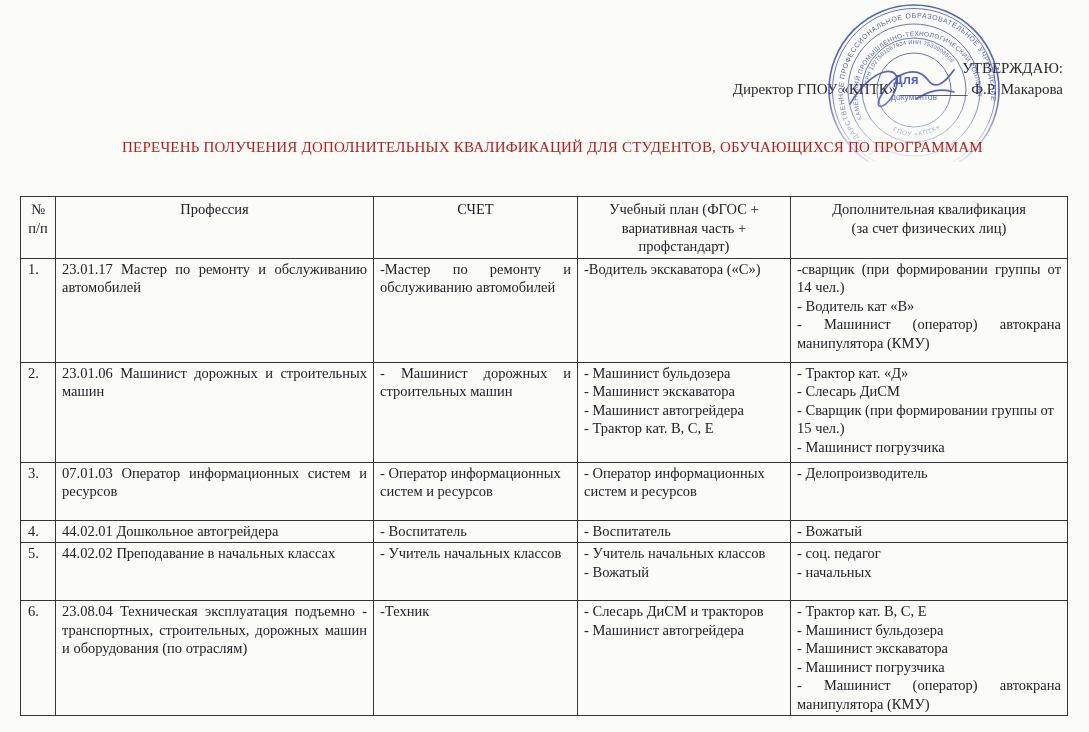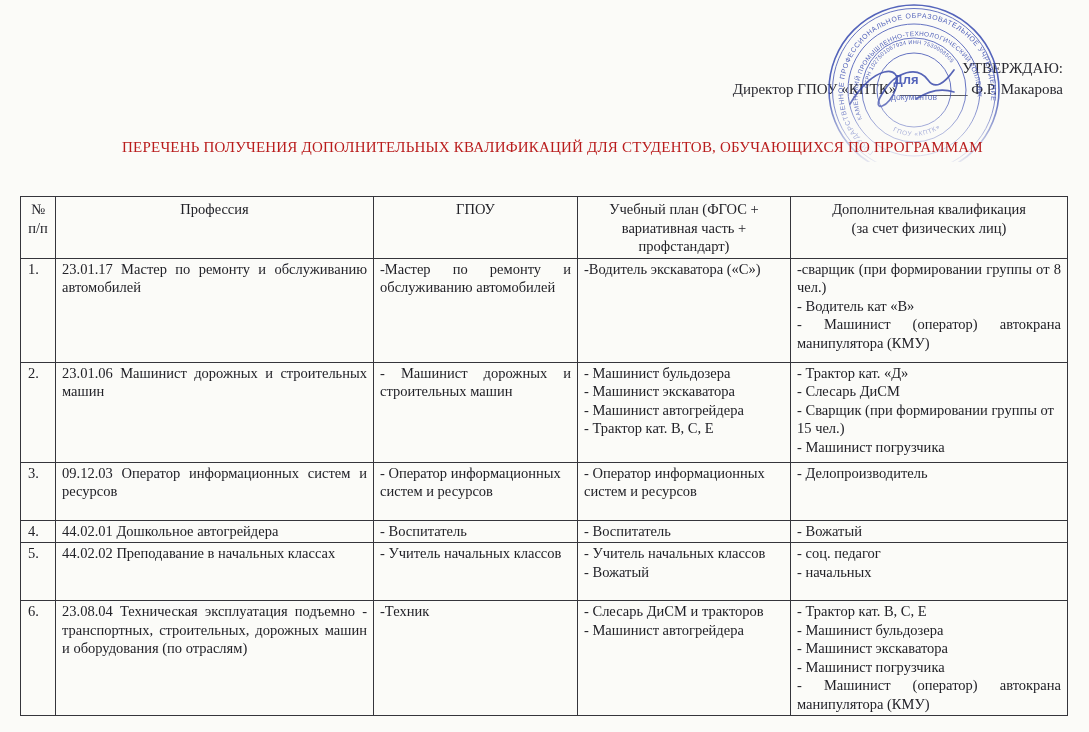--- a/index.html
+++ b/index.html
@@ -108,54 +108,54 @@
         <col style="width:318px">
         <col style="width:204px">
         <col style="width:213px">
         <col style="width:277px">
     </colgroup>
     <thead>
       <tr style="height:52px">
         <th>№
 п/п</th>
         <th>Профессия</th>
-        <th>ГПОУ</th>
+        <th>СЧЕТ</th>
         <th>Учебный план (ФГОС +
 вариативная часть +
 профстандарт)</th>
         <th>Дополнительная квалификация
 (за счет физических лиц)</th>
       </tr>
     </thead>
     <tbody>
       <tr style="height:104px">
         <td class="num">1.</td>
         <td class="jst">23.01.17 Мастер по ремонту и обслуживанию автомобилей</td>
         <td class="jst">-Мастер по ремонту и обслуживанию автомобилей</td>
         <td class="jst">-Водитель экскаватора («С»)</td>
-        <td class="jst">-сварщик (при формировании группы от 8 чел.)
+        <td class="jst">-сварщик (при формировании группы от 14 чел.)
 - Водитель кат «В»
 - Машинист (оператор) автокрана манипулятора (КМУ)</td>
       </tr>
       <tr style="height:100px">
         <td class="num">2.</td>
         <td class="jst">23.01.06 Машинист дорожных и строительных машин</td>
         <td class="jst">- Машинист дорожных и строительных машин</td>
         <td>- Машинист бульдозера
 - Машинист экскаватора
 - Машинист автогрейдера
 - Трактор кат. В, С, Е</td>
         <td>- Трактор кат. «Д»
 - Слесарь ДиСМ
 - Сварщик (при формировании группы от 15 чел.)
 - Машинист погрузчика</td>
       </tr>
       <tr style="height:58px">
         <td class="num">3.</td>
-        <td class="jst">09.12.03 Оператор информационных систем и ресурсов</td>
+        <td class="jst">07.01.03 Оператор информационных систем и ресурсов</td>
         <td>- Оператор информационных систем и ресурсов</td>
         <td>- Оператор информационных систем и ресурсов</td>
         <td>- Делопроизводитель</td>
       </tr>
       <tr style="height:20px">
         <td class="num">4.</td>
         <td>44.02.01 Дошкольное автогрейдера</td>
         <td>- Воспитатель</td>
         <td>- Воспитатель</td>
         <td>- Вожатый</td>

